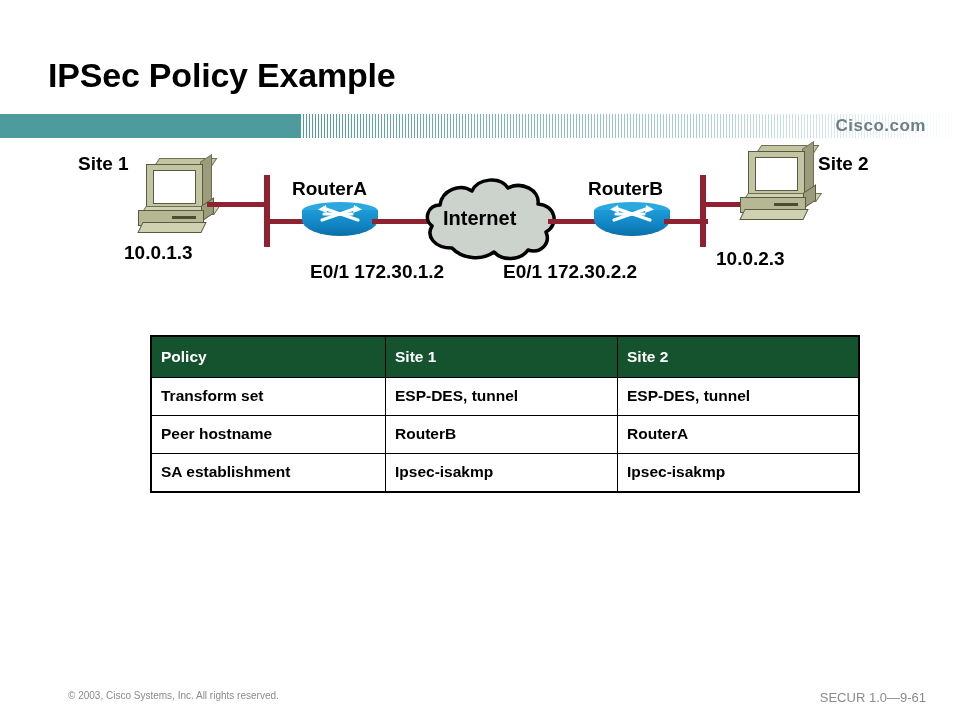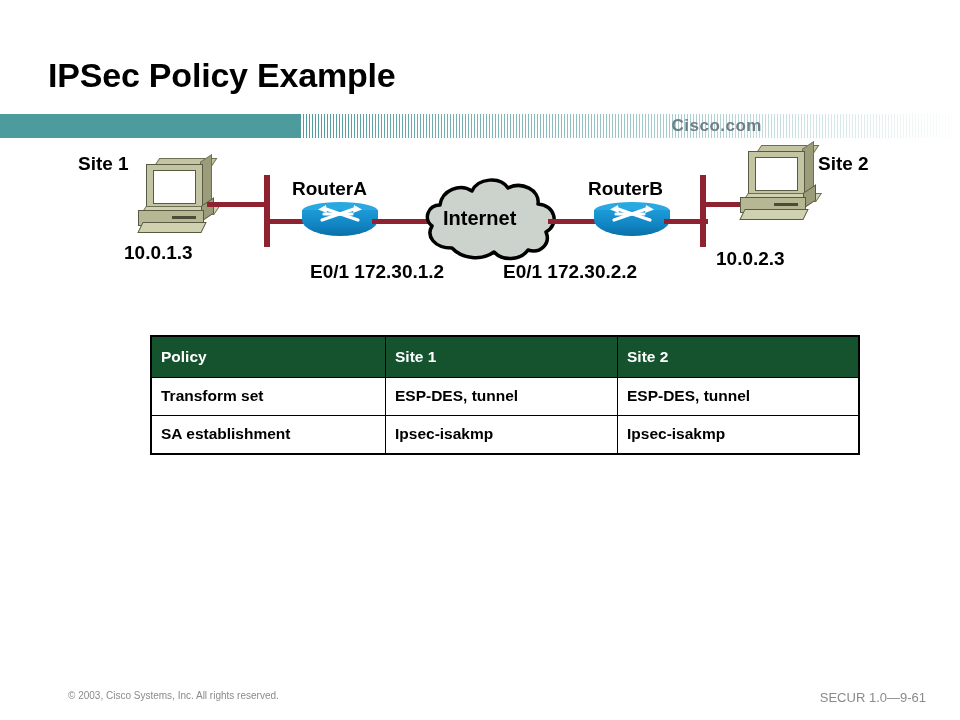--- a/index.html
+++ b/index.html
@@ -25,21 +25,21 @@
     color: #000000;
     letter-spacing: -0.2px;
     white-space: nowrap;
   }
 
   
   #banner {
     position: absolute;
     left: 0;
     top: 114px;
-    width: 796px;
+    width: 960px;
     height: 24px;
   }
   #banner-solid {
     position: absolute;
     left: 0;
     top: 0;
     width: 300px;
     height: 24px;
     background: #4e9b9e;
   }
@@ -338,20 +338,25 @@
       <th class="c3">Site 2</th>
     </tr>
   </thead>
   <tbody>
     <tr>
       <td>Transform set</td>
       <td class="val">ESP-DES, tunnel</td>
       <td class="val">ESP-DES, tunnel</td>
     </tr>
     <tr>
+      <td>Peer hostname</td>
+      <td class="val">RouterB</td>
+      <td class="val">RouterA</td>
+    </tr>
+    <tr>
       <td>SA establishment</td>
       <td class="val">Ipsec-isakmp</td>
       <td class="val">Ipsec-isakmp</td>
     </tr>
   </tbody>
 </table>
 
 <div id="footer">
   <div id="footer-left">© 2003, Cisco Systems, Inc. All rights reserved.</div>
   <div id="footer-right">SECUR 1.0—9-61</div>

